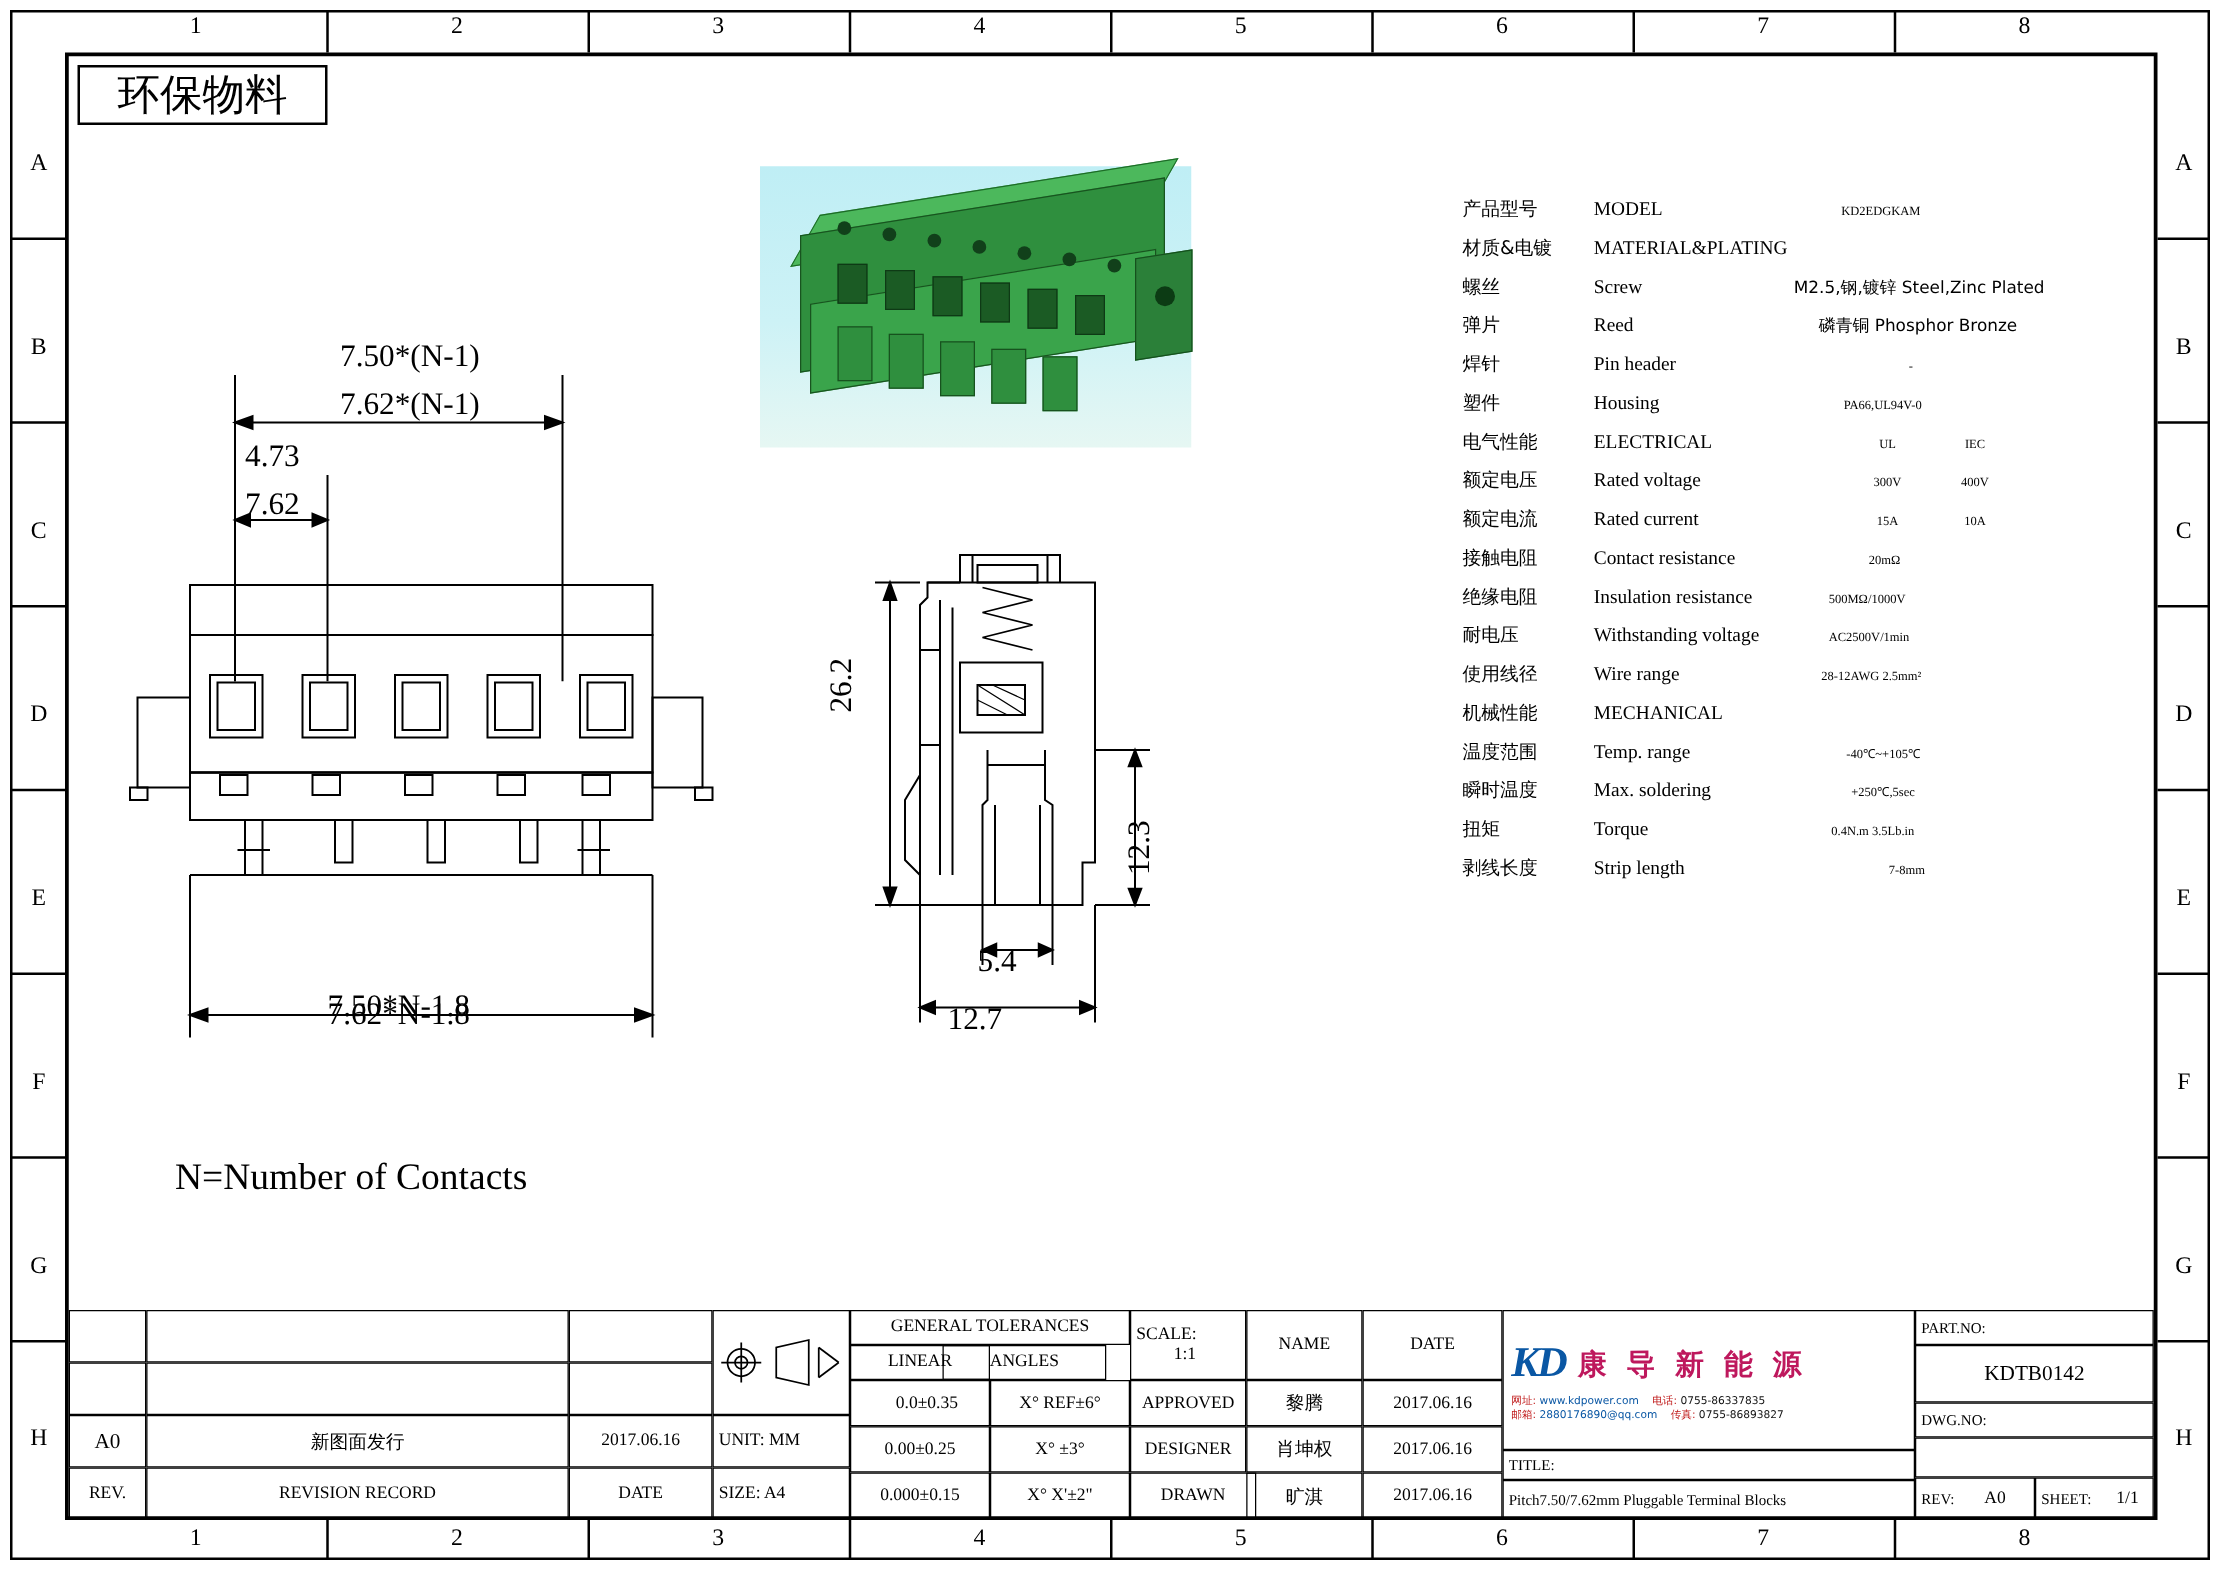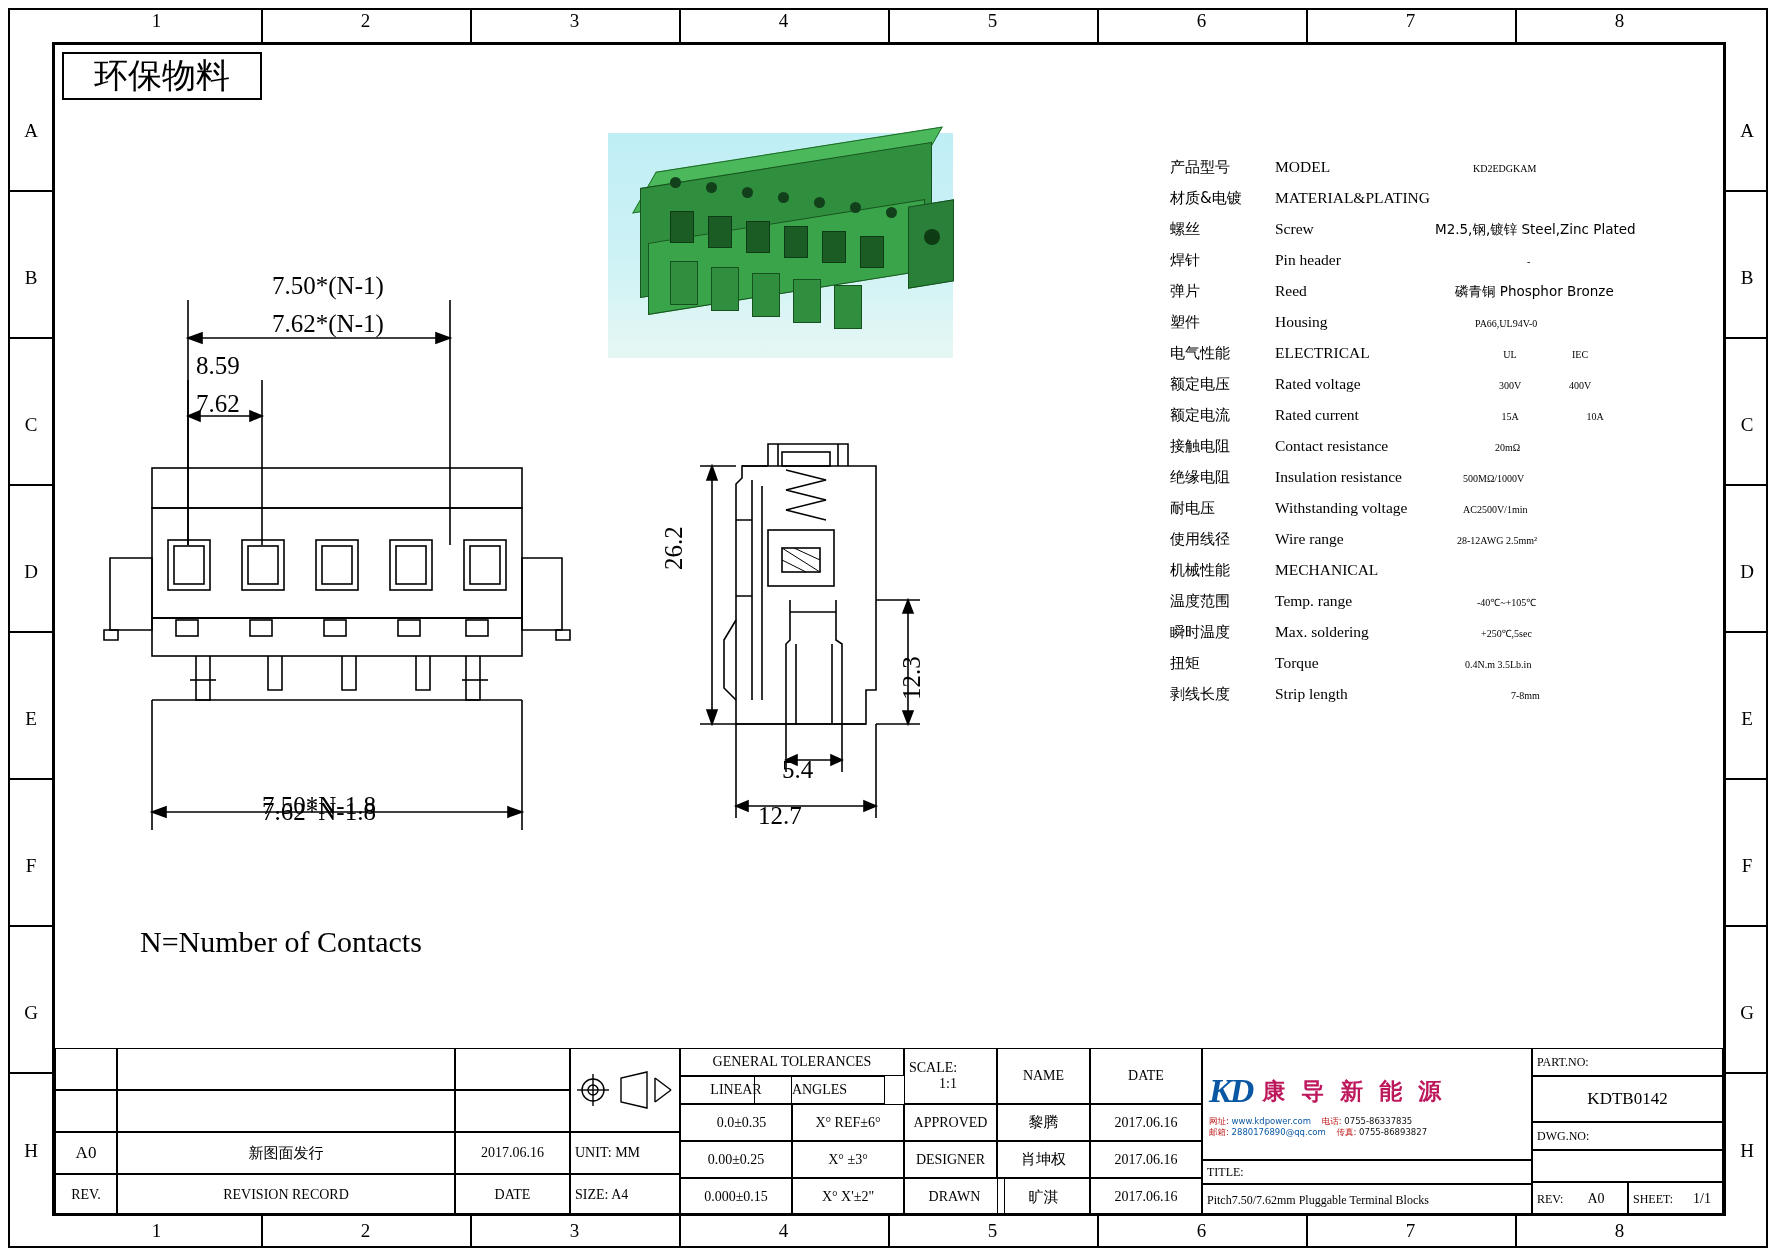--- a/index.html
+++ b/index.html
@@ -278,21 +278,21 @@
       <line x1="736" y1="724" x2="736" y2="818"></line>
       <line x1="876" y1="724" x2="876" y2="818"></line>
       <line x1="736" y1="806" x2="876" y2="806"></line>
       <path d="M736 806 L748 801 L748 811 Z" fill="#000"></path>
       <path d="M876 806 L864 801 L864 811 Z" fill="#000"></path>
     </g>
   </svg>
 
   <div class="dimtxt" style="left:272px;top:272px;">7.50*(N-1)</div>
   <div class="dimtxt" style="left:272px;top:310px;">7.62*(N-1)</div>
-  <div class="dimtxt" style="left:196px;top:352px;">8.59</div>
+  <div class="dimtxt" style="left:196px;top:352px;">4.73</div>
   <div class="dimtxt" style="left:196px;top:390px;">7.62</div>
   <div class="dimtxt" style="left:262px;top:792px;">7.50*N-1.8</div>
   <div class="dimtxt" style="left:262px;top:798px;">7.62*N-1.8</div>
 
   <div class="dimtxt" style="left:660px;top:570px;transform:rotate(-90deg);transform-origin:left top;">26.2</div>
   <div class="dimtxt" style="left:898px;top:700px;transform:rotate(-90deg);transform-origin:left top;">12.3</div>
   <div class="dimtxt" style="left:782px;top:756px;">5.4</div>
   <div class="dimtxt" style="left:758px;top:802px;">12.7</div>
 
   <div class="note" style="left:140px;top:925px;">N=Number of Contacts</div>
@@ -307,28 +307,28 @@
       <div class="spec-cn">材质&amp;电镀</div>
       <div class="spec-en" style="width:260px;">MATERIAL&amp;PLATING</div>
       <div class="spec-val"></div>
     </div>
     <div class="spec-row">
       <div class="spec-cn">螺丝</div>
       <div class="spec-en">Screw</div>
       <div class="spec-val" style="font-family:'DejaVu Sans',sans-serif;font-size:13.5px;">M2.5,钢,镀锌 Steel,Zinc Plated</div>
     </div>
     <div class="spec-row">
+      <div class="spec-cn">弹片</div>
+      <div class="spec-en">Reed</div>
+      <div class="spec-val" style="font-family:'DejaVu Sans',sans-serif;font-size:13.5px;padding-left:20px;">磷青铜 Phosphor Bronze</div>
+    </div>
+    <div class="spec-row">
       <div class="spec-cn">焊针</div>
       <div class="spec-en">Pin header</div>
       <div class="spec-val" style="padding-left:92px;">-</div>
-    </div>
-    <div class="spec-row">
-      <div class="spec-cn">弹片</div>
-      <div class="spec-en">Reed</div>
-      <div class="spec-val" style="font-family:'DejaVu Sans',sans-serif;font-size:13.5px;padding-left:20px;">磷青铜 Phosphor Bronze</div>
     </div>
     <div class="spec-row">
       <div class="spec-cn">塑件</div>
       <div class="spec-en">Housing</div>
       <div class="spec-val" style="padding-left:40px;">PA66,UL94V-0</div>
     </div>
     <div class="spec-row">
       <div class="spec-cn">电气性能</div>
       <div class="spec-en">ELECTRICAL</div>
       <div class="spec-val two-col" style="padding-left:40px;">
@@ -340,21 +340,21 @@
       <div class="spec-cn">额定电压</div>
       <div class="spec-en">Rated voltage</div>
       <div class="spec-val two-col" style="padding-left:40px;">
         <span class="c1">300V</span>
         <span class="c2">400V</span>
       </div>
     </div>
     <div class="spec-row">
       <div class="spec-cn">额定电流</div>
       <div class="spec-en">Rated current</div>
-      <div class="spec-val two-col" style="padding-left:40px;gap:15px;">
+      <div class="spec-val two-col" style="padding-left:40px;">
         <span class="c1">15A</span>
         <span class="c2">10A</span>
       </div>
     </div>
     <div class="spec-row">
       <div class="spec-cn">接触电阻</div>
       <div class="spec-en">Contact resistance</div>
       <div class="spec-val" style="padding-left:60px;">20mΩ</div>
     </div>
     <div class="spec-row">

